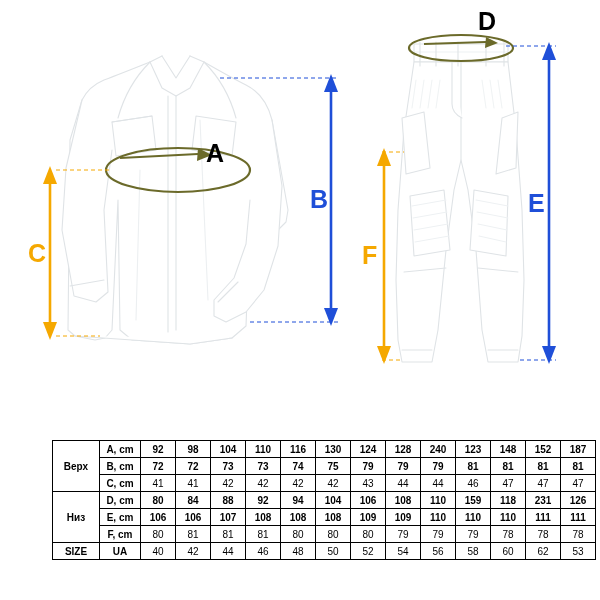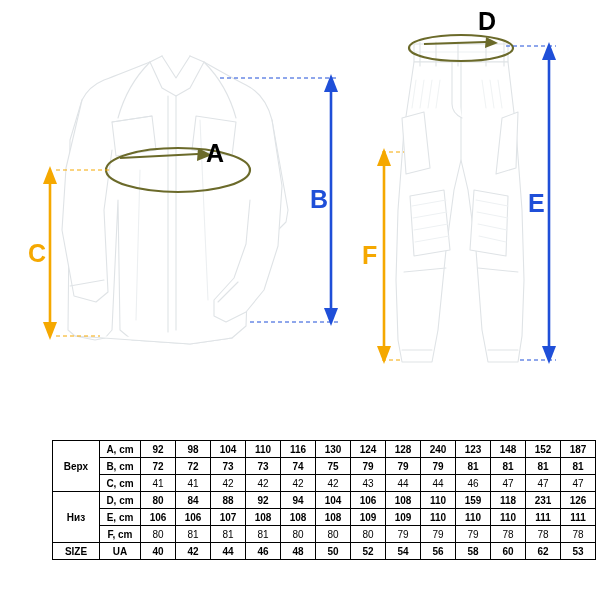--- a/index.html
+++ b/index.html
@@ -59,21 +59,21 @@
     width: 40px;
     font-weight: bold;
     font-size: 10px;
   }
   td.val {
     width: 34px;
   }
   .c-black { color: #000000; font-weight: bold; }
   .c-blue  { color: #1f4fd8; font-weight: bold; }
   .c-yellow{ color: #f5a800; font-weight: normal; }
-  td.sizecell { font-weight: bold; font-size: 11px; }
+  td.sizecell { font-weight: normal; font-size: 11px; }
 </style>
 </head>
 <body>
 
 <div class="page">
 
   <div class="figures">
     <svg class="fig" width="600" height="420" viewBox="0 0 600 420" xmlns="http://www.w3.org/2000/svg">
 
       <g stroke="#dfe3e6" stroke-width="1.1" fill="#ffffff" stroke-linejoin="round" stroke-linecap="round">

